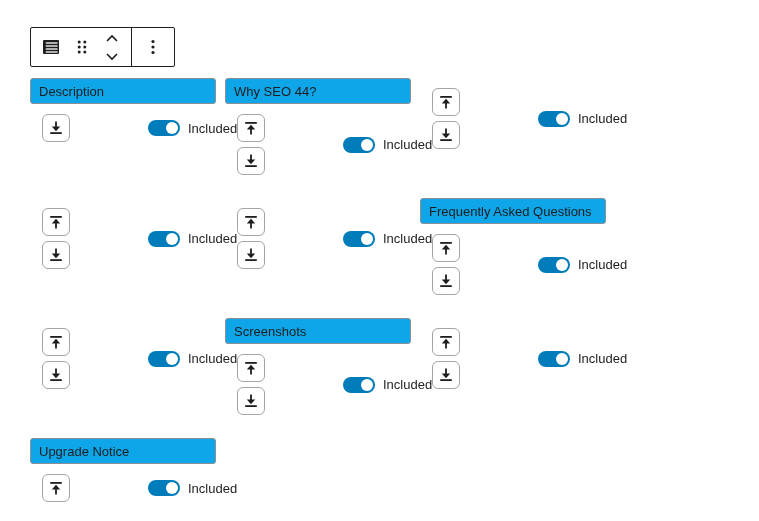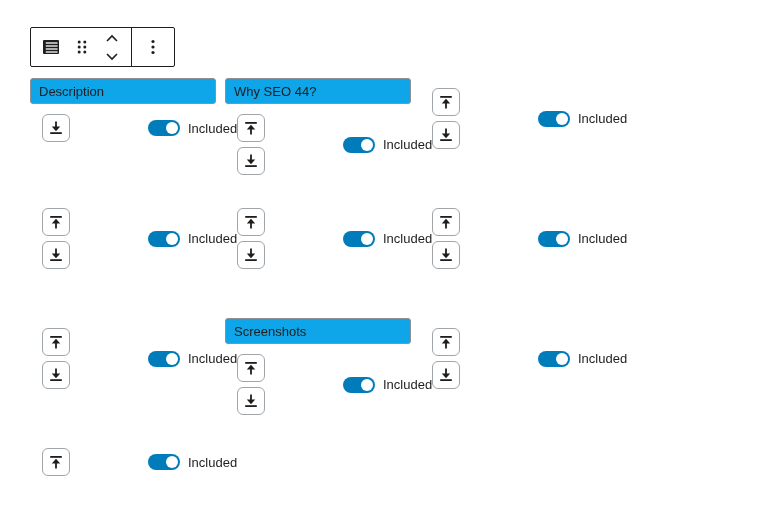--- a/index.html
+++ b/index.html
@@ -323,20 +323,21 @@
       <div class="toggle-wrap">
         <div class="toggle">
               <div class="knob"></div>
             </div>
         <span class="toggle-label">Included</span>
       </div>
     </div>
   </div>
 
   <div class="card">
+    <input class="title-input" type="text" value="Frequently Asked Questions" style="">
     <div class="controls">
       <div class="movers">
         <button class="move-btn up">
           <svg width="20" height="20" viewBox="0 0 20 20" fill="#1e1e1e">
             <rect x="4.2" y="4" width="11.6" height="1.8"></rect>
             <polygon points="10,6.8 5.8,11.4 14.2,11.4"></polygon>
             <rect x="9.1" y="10.4" width="1.8" height="6.1"></rect>
           </svg>
         </button>
         <button class="move-btn down">
@@ -432,20 +433,21 @@
       <div class="toggle-wrap">
         <div class="toggle">
               <div class="knob"></div>
             </div>
         <span class="toggle-label">Included</span>
       </div>
     </div>
   </div>
 
   <div class="card">
+    <input class="title-input" type="text" value="Upgrade Notice" style="">
     <div class="controls">
       <div class="movers">
         <button class="move-btn up">
           <svg width="20" height="20" viewBox="0 0 20 20" fill="#1e1e1e">
             <rect x="4.2" y="4" width="11.6" height="1.8"></rect>
             <polygon points="10,6.8 5.8,11.4 14.2,11.4"></polygon>
             <rect x="9.1" y="10.4" width="1.8" height="6.1"></rect>
           </svg>
         </button>
 

